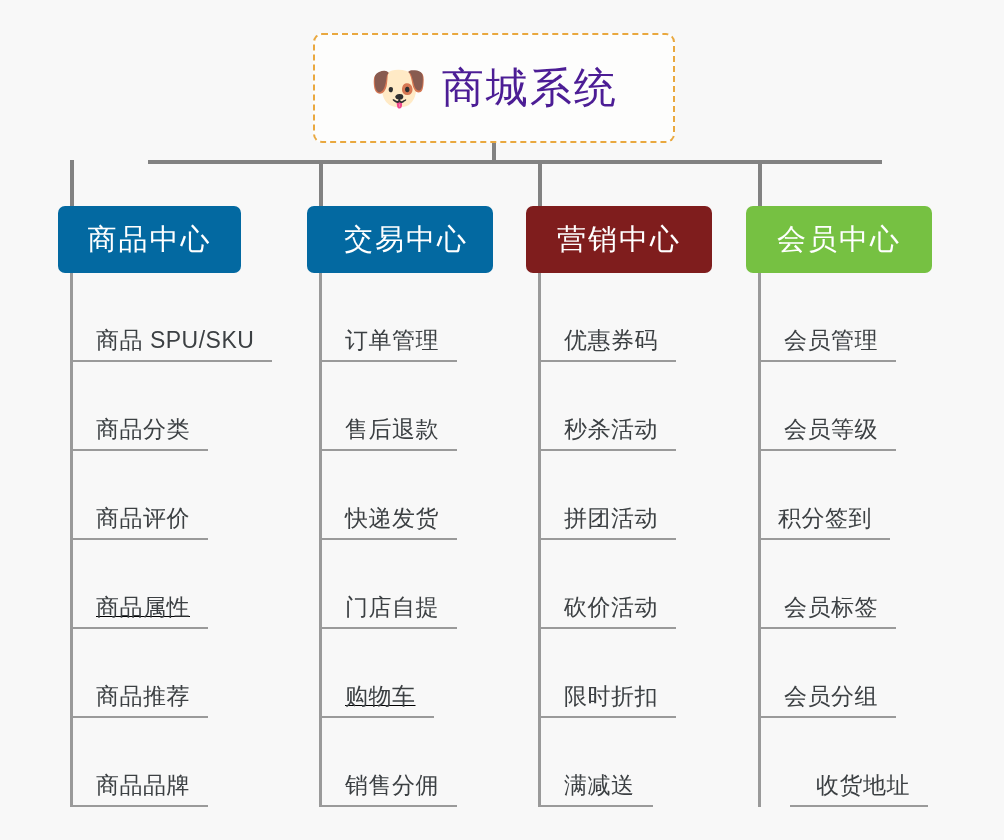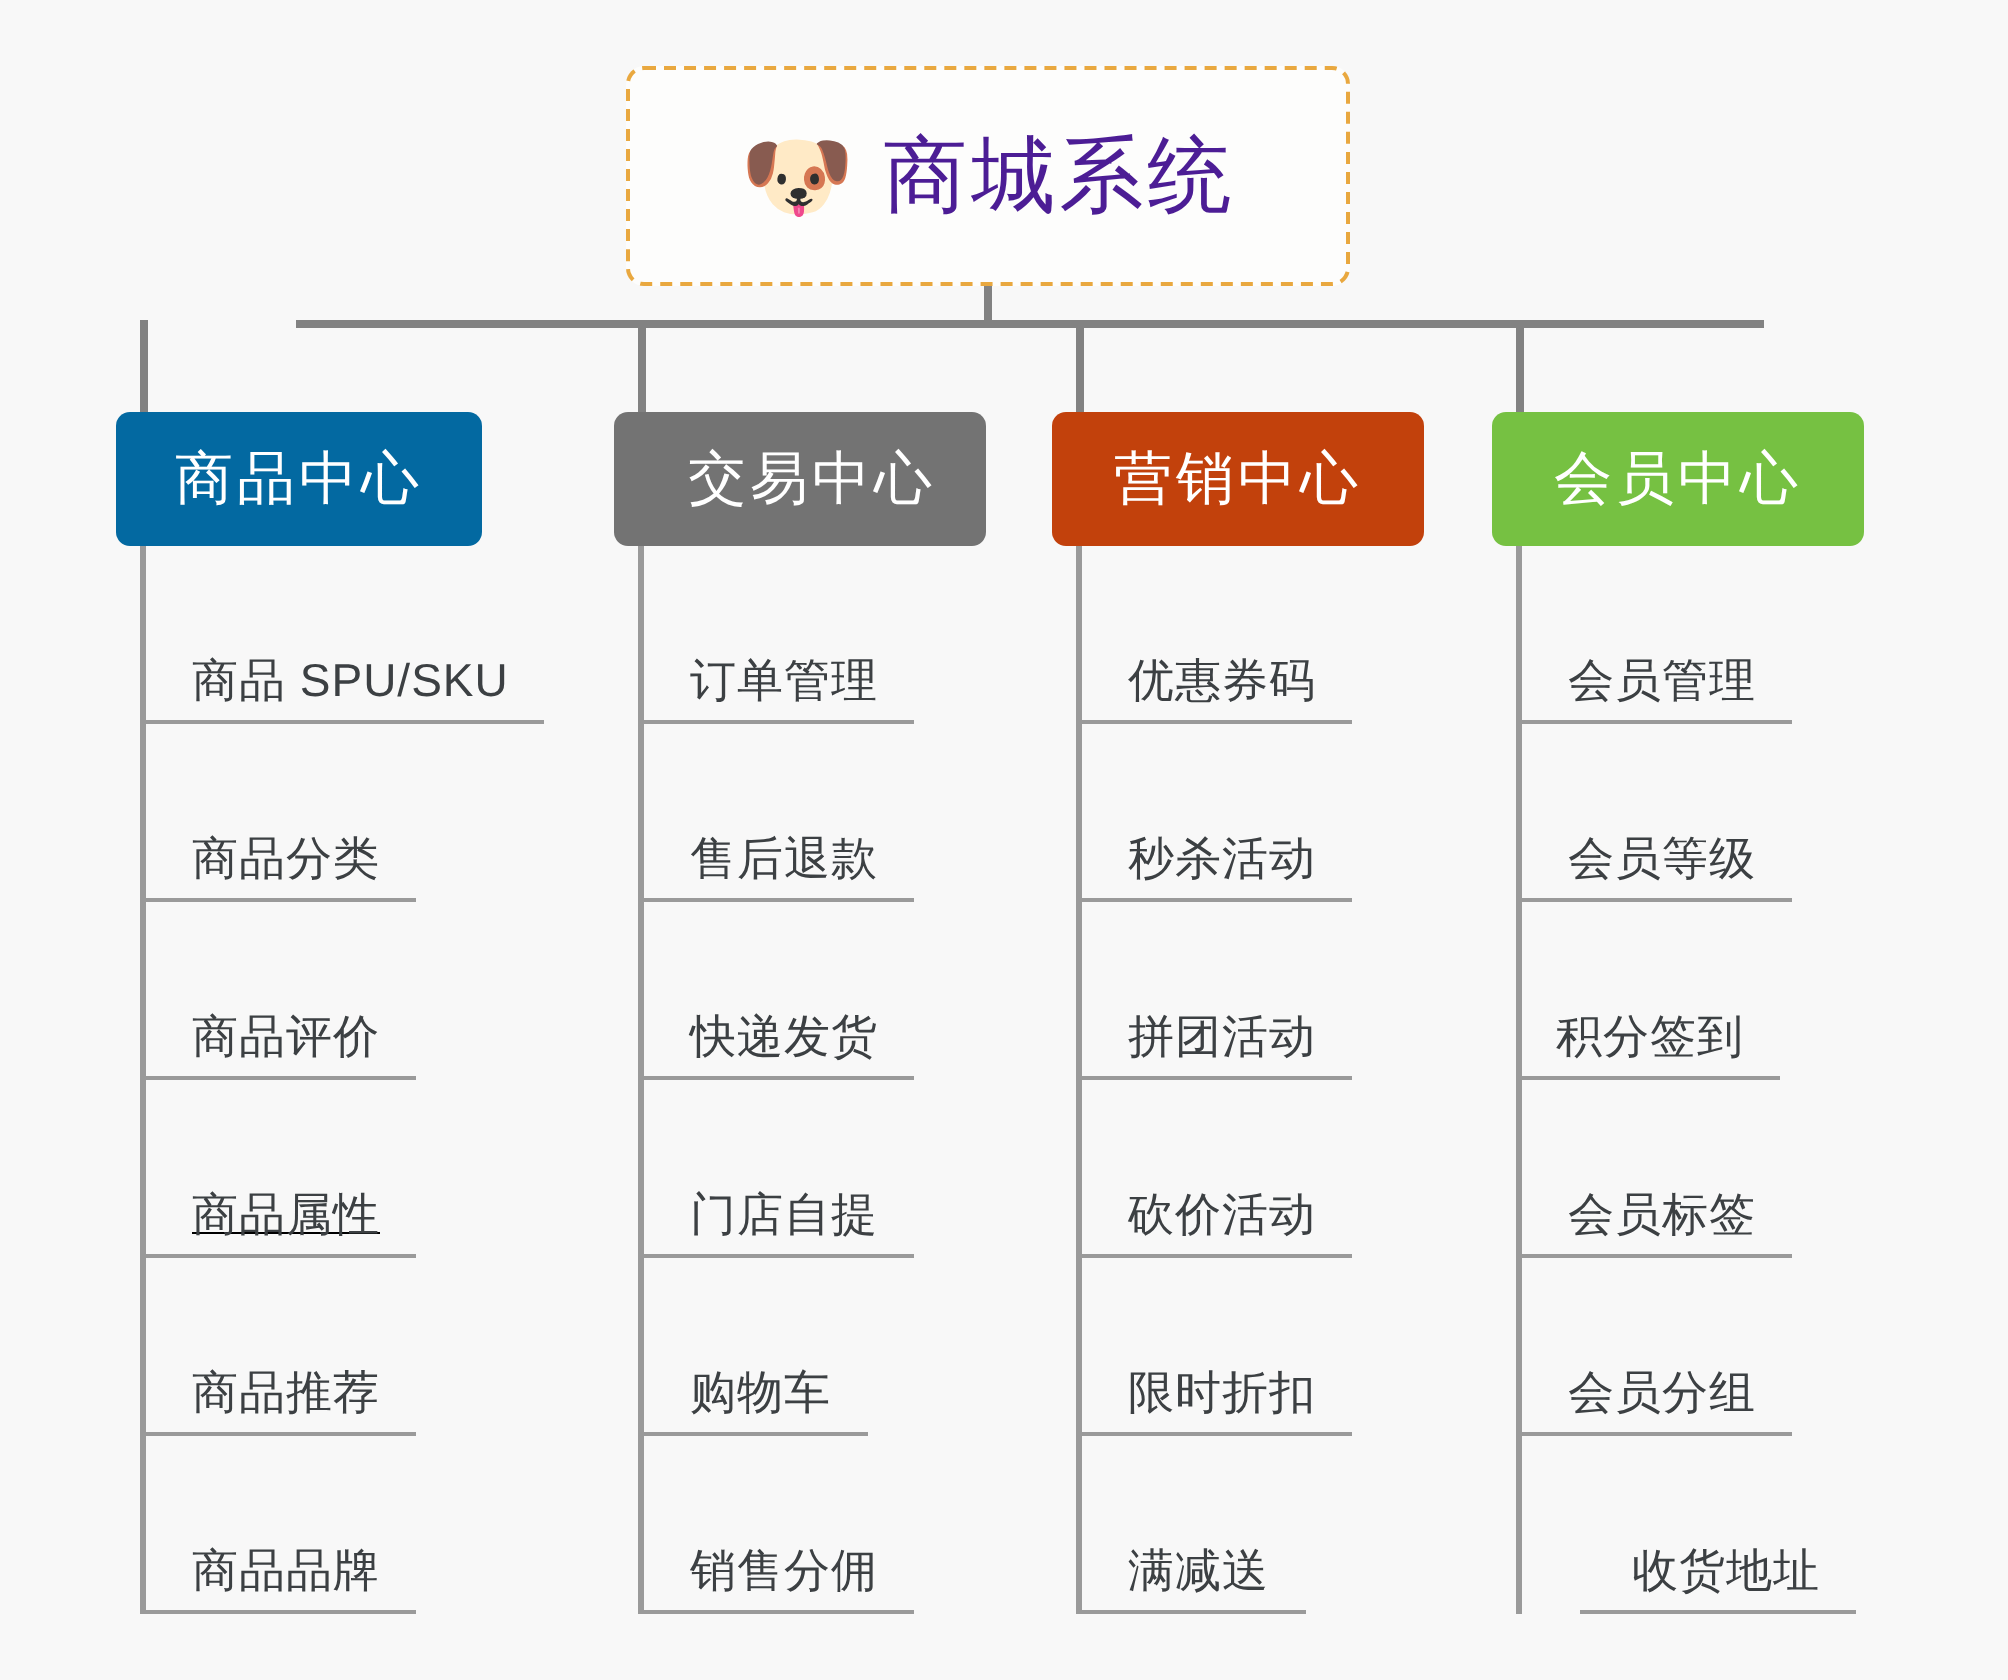--- a/index.html
+++ b/index.html
@@ -162,47 +162,47 @@
           </div>
           <div class="leaf">
             <div class="leaf-inner" style="border-bottom-color: rgb(154, 154, 154);"><span class="leaf-label">商品推荐</span></div>
           </div>
           <div class="leaf">
             <div class="leaf-inner" style="border-bottom-color: rgb(154, 154, 154);"><span class="leaf-label">商品品牌</span></div>
           </div>
         </div>
       </div>
       <div class="column" style="left: 307px; width: 186px;">
-        <div class="cat-box" style="background: #737373; padding-left: 12px;">
+        <div class="cat-box" style="background: #0369a1; padding-left: 12px;">
           <span>交易中心</span>
         </div>
         <div class="leaves">
           <div class="trunk" style="height: 534px; background: rgb(154, 154, 154);"></div>
           <div class="leaf">
             <div class="leaf-inner" style="border-bottom-color: rgb(154, 154, 154);"><span class="leaf-label">订单管理</span></div>
           </div>
           <div class="leaf">
             <div class="leaf-inner" style="border-bottom-color: rgb(154, 154, 154);"><span class="leaf-label">售后退款</span></div>
           </div>
           <div class="leaf">
             <div class="leaf-inner" style="border-bottom-color: rgb(154, 154, 154);"><span class="leaf-label">快递发货</span></div>
           </div>
           <div class="leaf">
             <div class="leaf-inner" style="border-bottom-color: rgb(154, 154, 154);"><span class="leaf-label">门店自提</span></div>
           </div>
           <div class="leaf">
-            <div class="leaf-inner" style="border-bottom-color: rgb(154, 154, 154);"><span class="leaf-label">购物车</span></div>
+            <div class="leaf-inner" style="border-bottom-color: rgb(154, 154, 154); text-decoration: underline;"><span class="leaf-label">购物车</span></div>
           </div>
           <div class="leaf">
             <div class="leaf-inner" style="border-bottom-color: rgb(154, 154, 154);"><span class="leaf-label">销售分佣</span></div>
           </div>
         </div>
       </div>
       <div class="column" style="left: 526px; width: 186px;">
-        <div class="cat-box" style="background: #c2410c;">
+        <div class="cat-box" style="background: #7f1d1d;">
           <span>营销中心</span>
         </div>
         <div class="leaves">
           <div class="trunk" style="height: 534px; background: rgb(154, 154, 154);"></div>
           <div class="leaf">
             <div class="leaf-inner" style="border-bottom-color: rgb(154, 154, 154);"><span class="leaf-label">优惠券码</span></div>
           </div>
           <div class="leaf">
             <div class="leaf-inner" style="border-bottom-color: rgb(154, 154, 154);"><span class="leaf-label">秒杀活动</span></div>
           </div>

